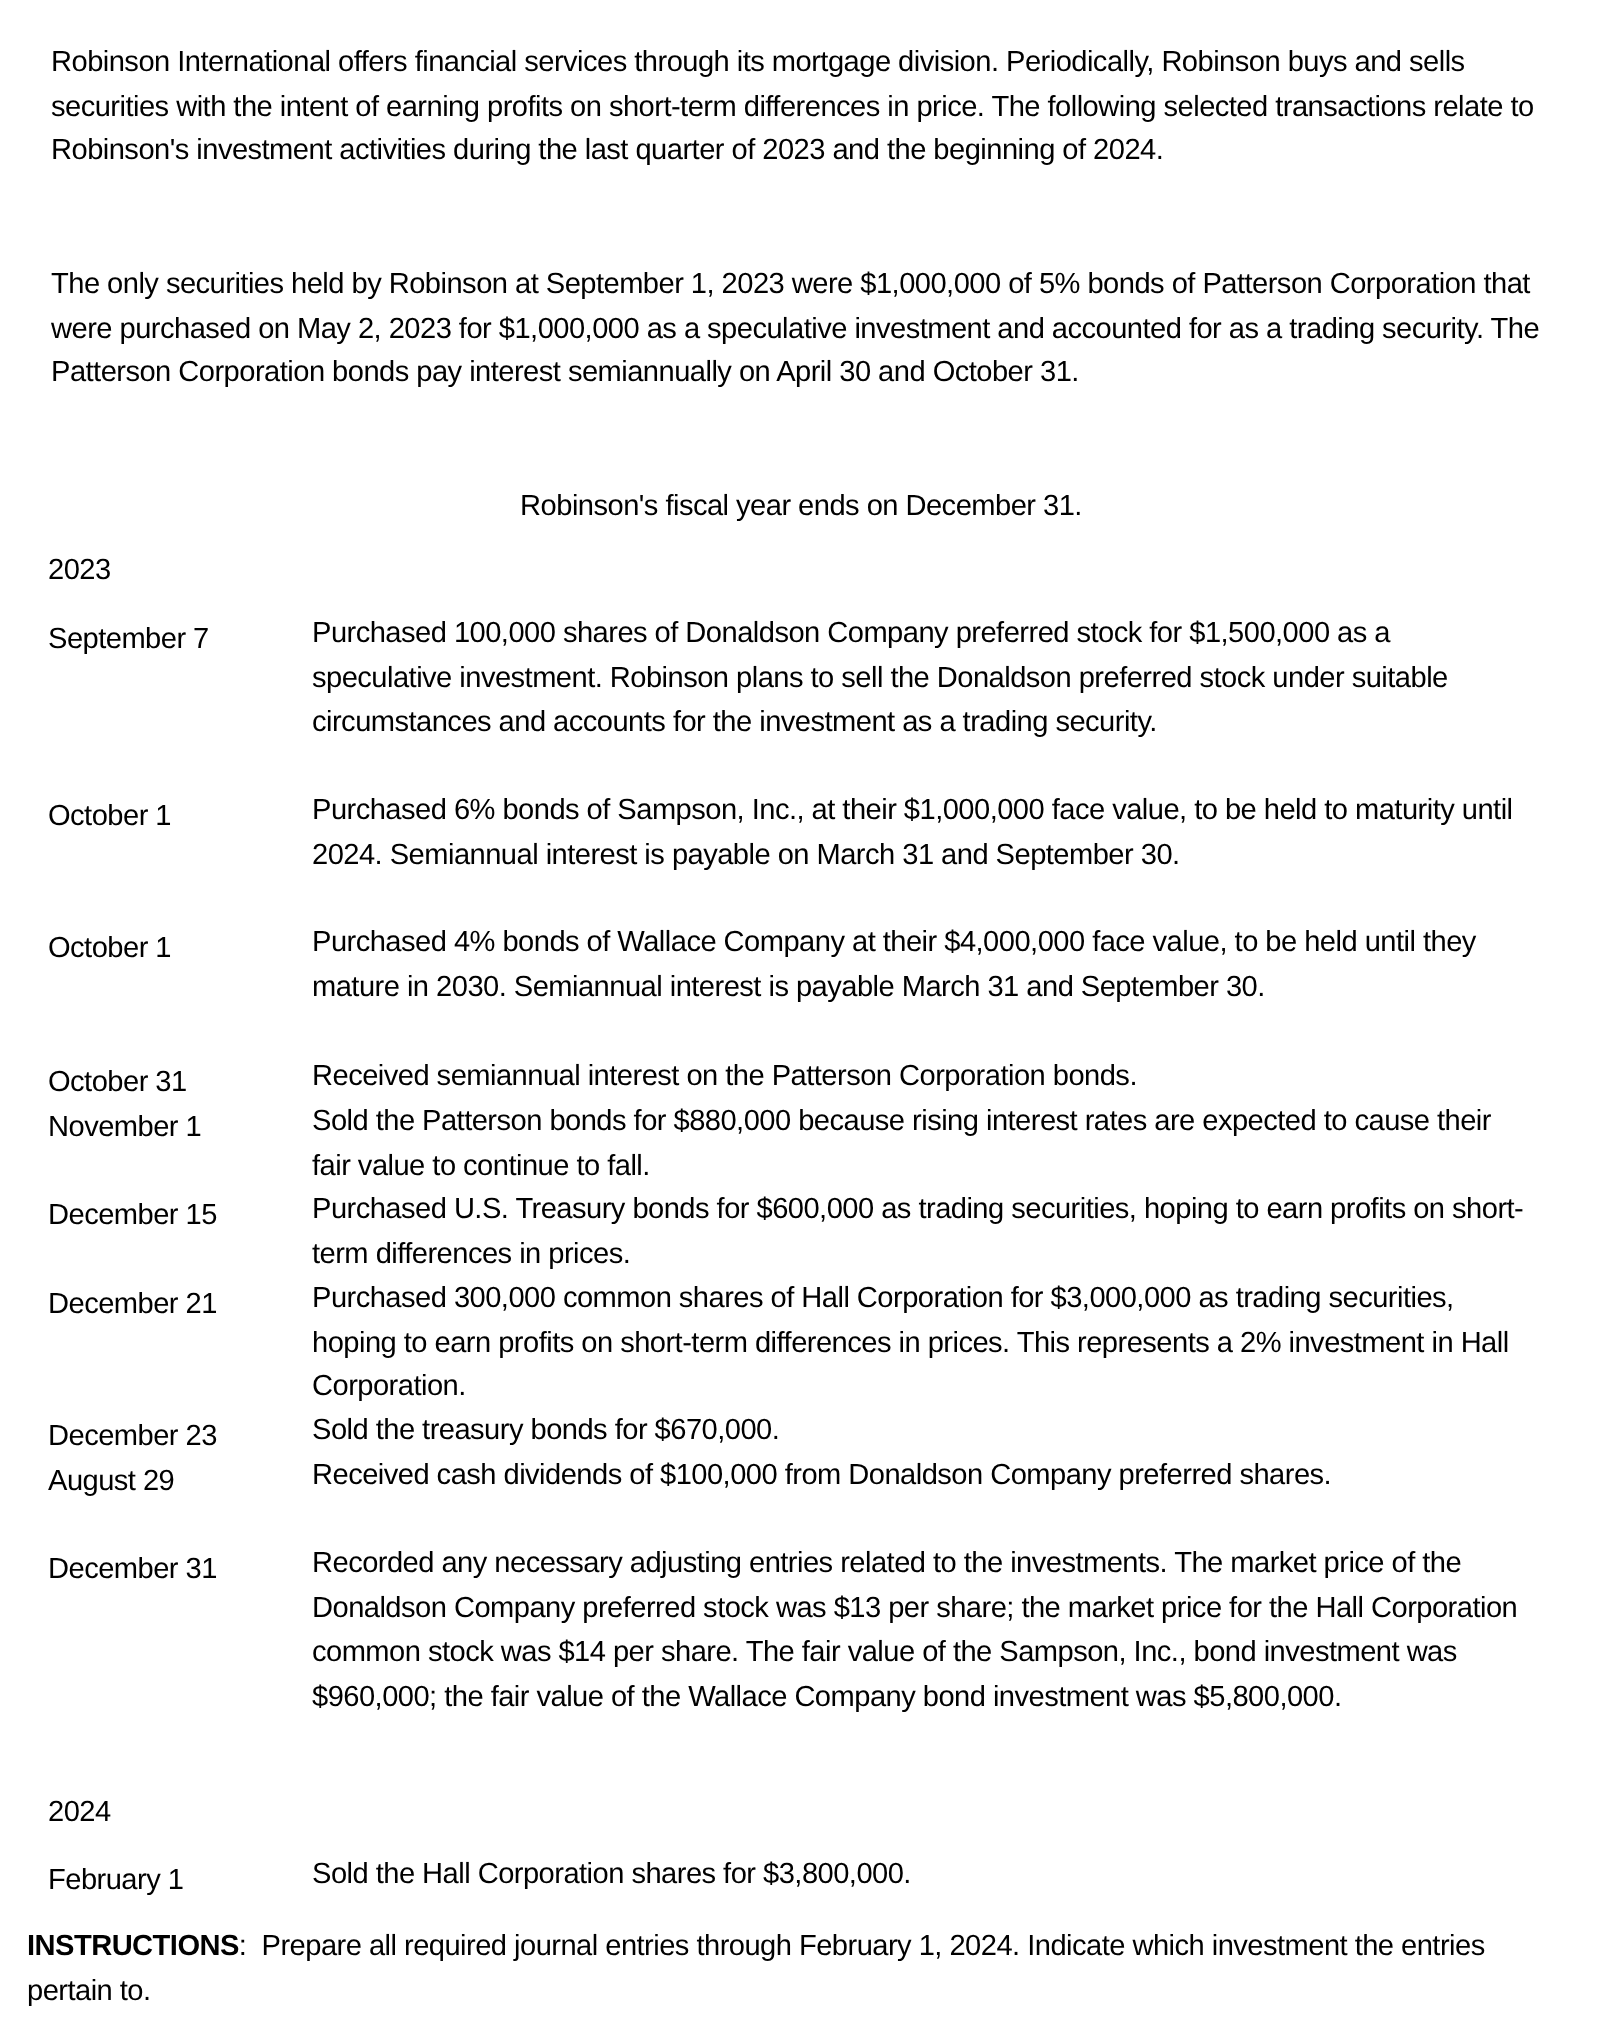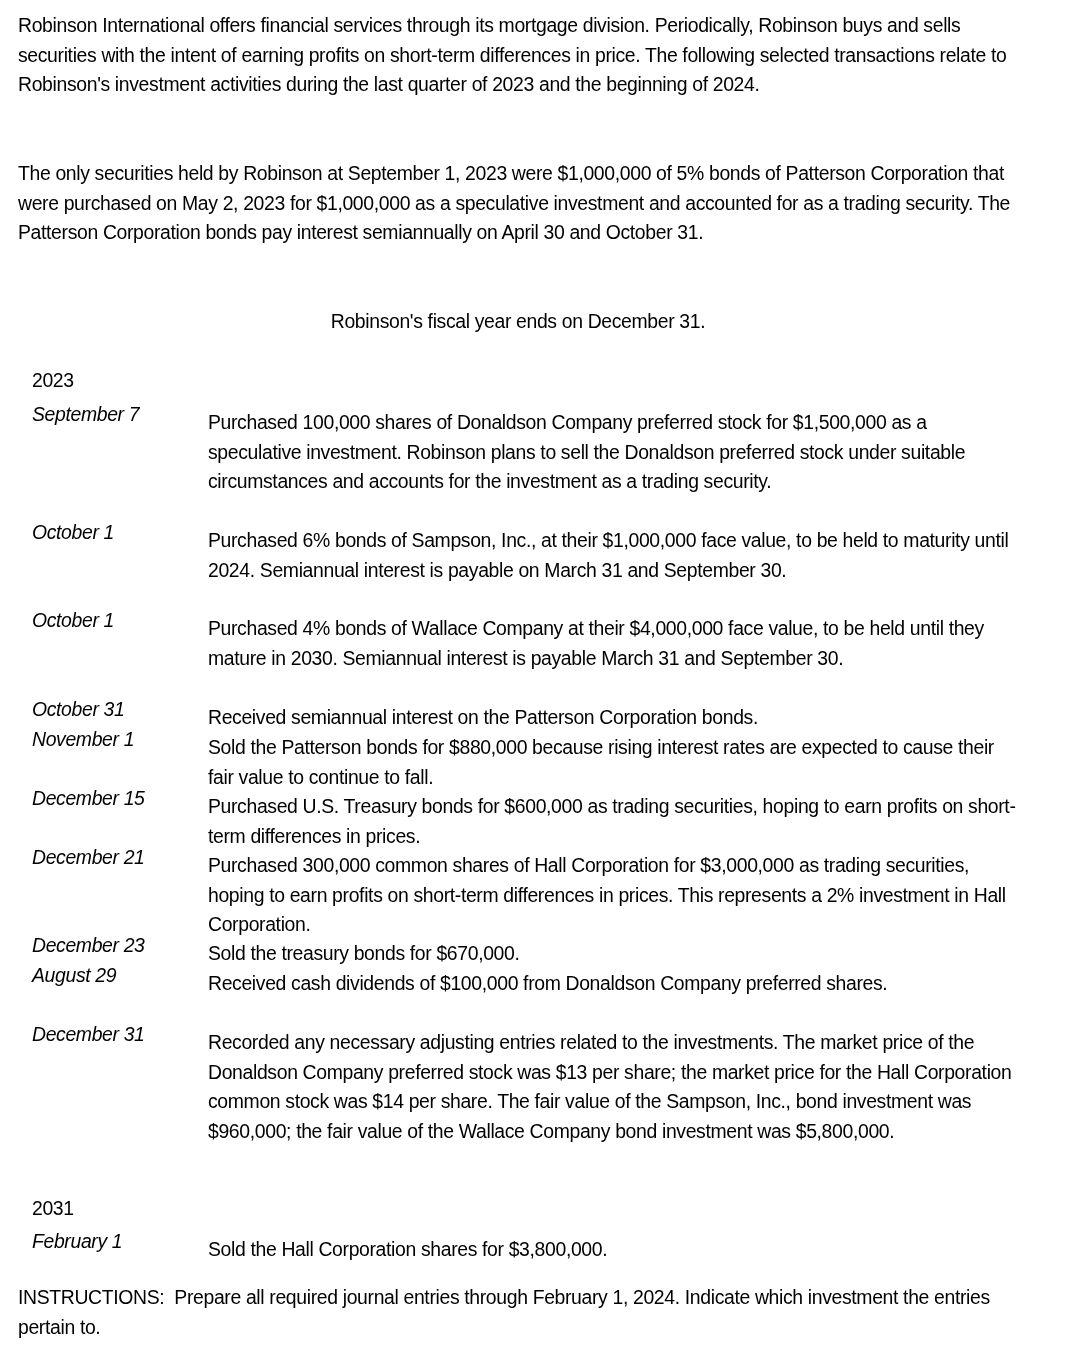--- a/index.html
+++ b/index.html
@@ -15,61 +15,60 @@
     color: #000000;
     font-family: "Liberation Sans", sans-serif;
     font-size: 19.4px;
     line-height: 29.6px;
     letter-spacing: -0.35px;
   }
   .para {
     position: absolute;
     left: 18px;
     width: 1000px;
-    margin: 0;
+    margin: 16px;
   }
   #intro1 { top: 11px; }
   #intro2 { top: 159px; }
   #intro3 { top: 307px; text-align: center; }
   .year {
     position: absolute;
     left: 32px;
     font-weight: normal;
     margin: 0;
   }
   #year-2023 { top: 366px; }
   #year-2024 { top: 1194px; }
   .txn {
     position: absolute;
     left: 32px;
     width: 1020px;
   }
   .txn .date {
     position: absolute;
     left: 0;
-    top: 4px;
+    top: 16px;
     width: 176px;
     white-space: nowrap;
-    font-style: italic;
   }
   .txn .desc {
     position: absolute;
     left: 176px;
     top: 0;
     width: 810px;
     margin-top: 12px;
   }
   .instructions {
     position: absolute;
     left: 18px;
     top: 1283px;
     width: 1000px;
     margin: 0;
   }
-  .instructions .label { font-weight: normal; }
+  .instructions .label { font-weight: bold; }
 </style>
 </head>
 <body>
 
 <p class="para" id="intro1">Robinson International offers financial services through its mortgage division. Periodically, Robinson buys and sells securities with the intent of earning profits on short-term differences in price. The following selected transactions relate to Robinson's investment activities during the last quarter of 2023 and the beginning of 2024.</p>
 <p class="para" id="intro2">The only securities held by Robinson at September 1, 2023 were $1,000,000 of 5% bonds of Patterson Corporation that were purchased on May 2, 2023 for $1,000,000 as a speculative investment and accounted for as a trading security. The Patterson Corporation bonds pay interest semiannually on April 30 and October 31.</p>
 <p class="para" id="intro3">Robinson's fiscal year ends on December 31.</p>
 
 <p class="year" id="year-2023">2023</p>
 
@@ -107,20 +106,20 @@
 </div>
 <div class="txn" style="top:957px;">
   <span class="date">August 29</span>
   <span class="desc">Received cash dividends of $100,000 from Donaldson Company preferred shares.</span>
 </div>
 <div class="txn" style="top:1016px;">
   <span class="date">December 31</span>
   <span class="desc">Recorded any necessary adjusting entries related to the investments.  The market price of the Donaldson Company preferred stock was $13 per share; the market price for the Hall Corporation common stock was $14 per share. The fair value of the Sampson, Inc., bond investment was $960,000; the fair value of the Wallace Company bond investment was $5,800,000.</span>
 </div>
 
-<p class="year" id="year-2024">2031</p>
+<p class="year" id="year-2024">2024</p>
 
 <div class="txn" style="top:1223px;">
   <span class="date">February 1</span>
   <span class="desc">Sold the Hall Corporation shares for $3,800,000.</span>
 </div>
 
 <p class="instructions"><span class="label">INSTRUCTIONS</span><span style="white-space:pre;">:  </span><span>Prepare all required journal entries through February 1, 2024. Indicate which investment the entries pertain to.</span></p>
 
 </body></html>

